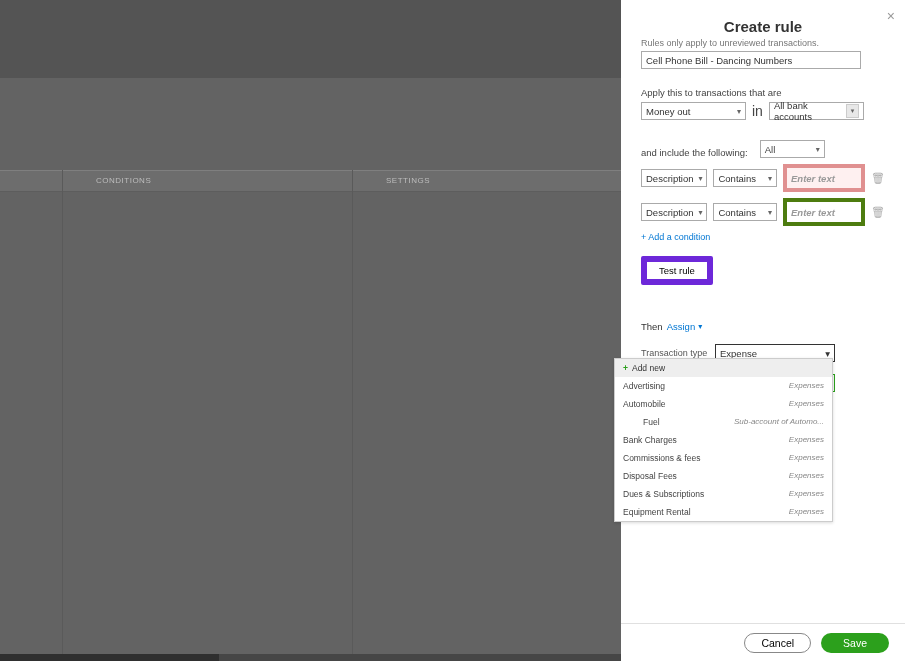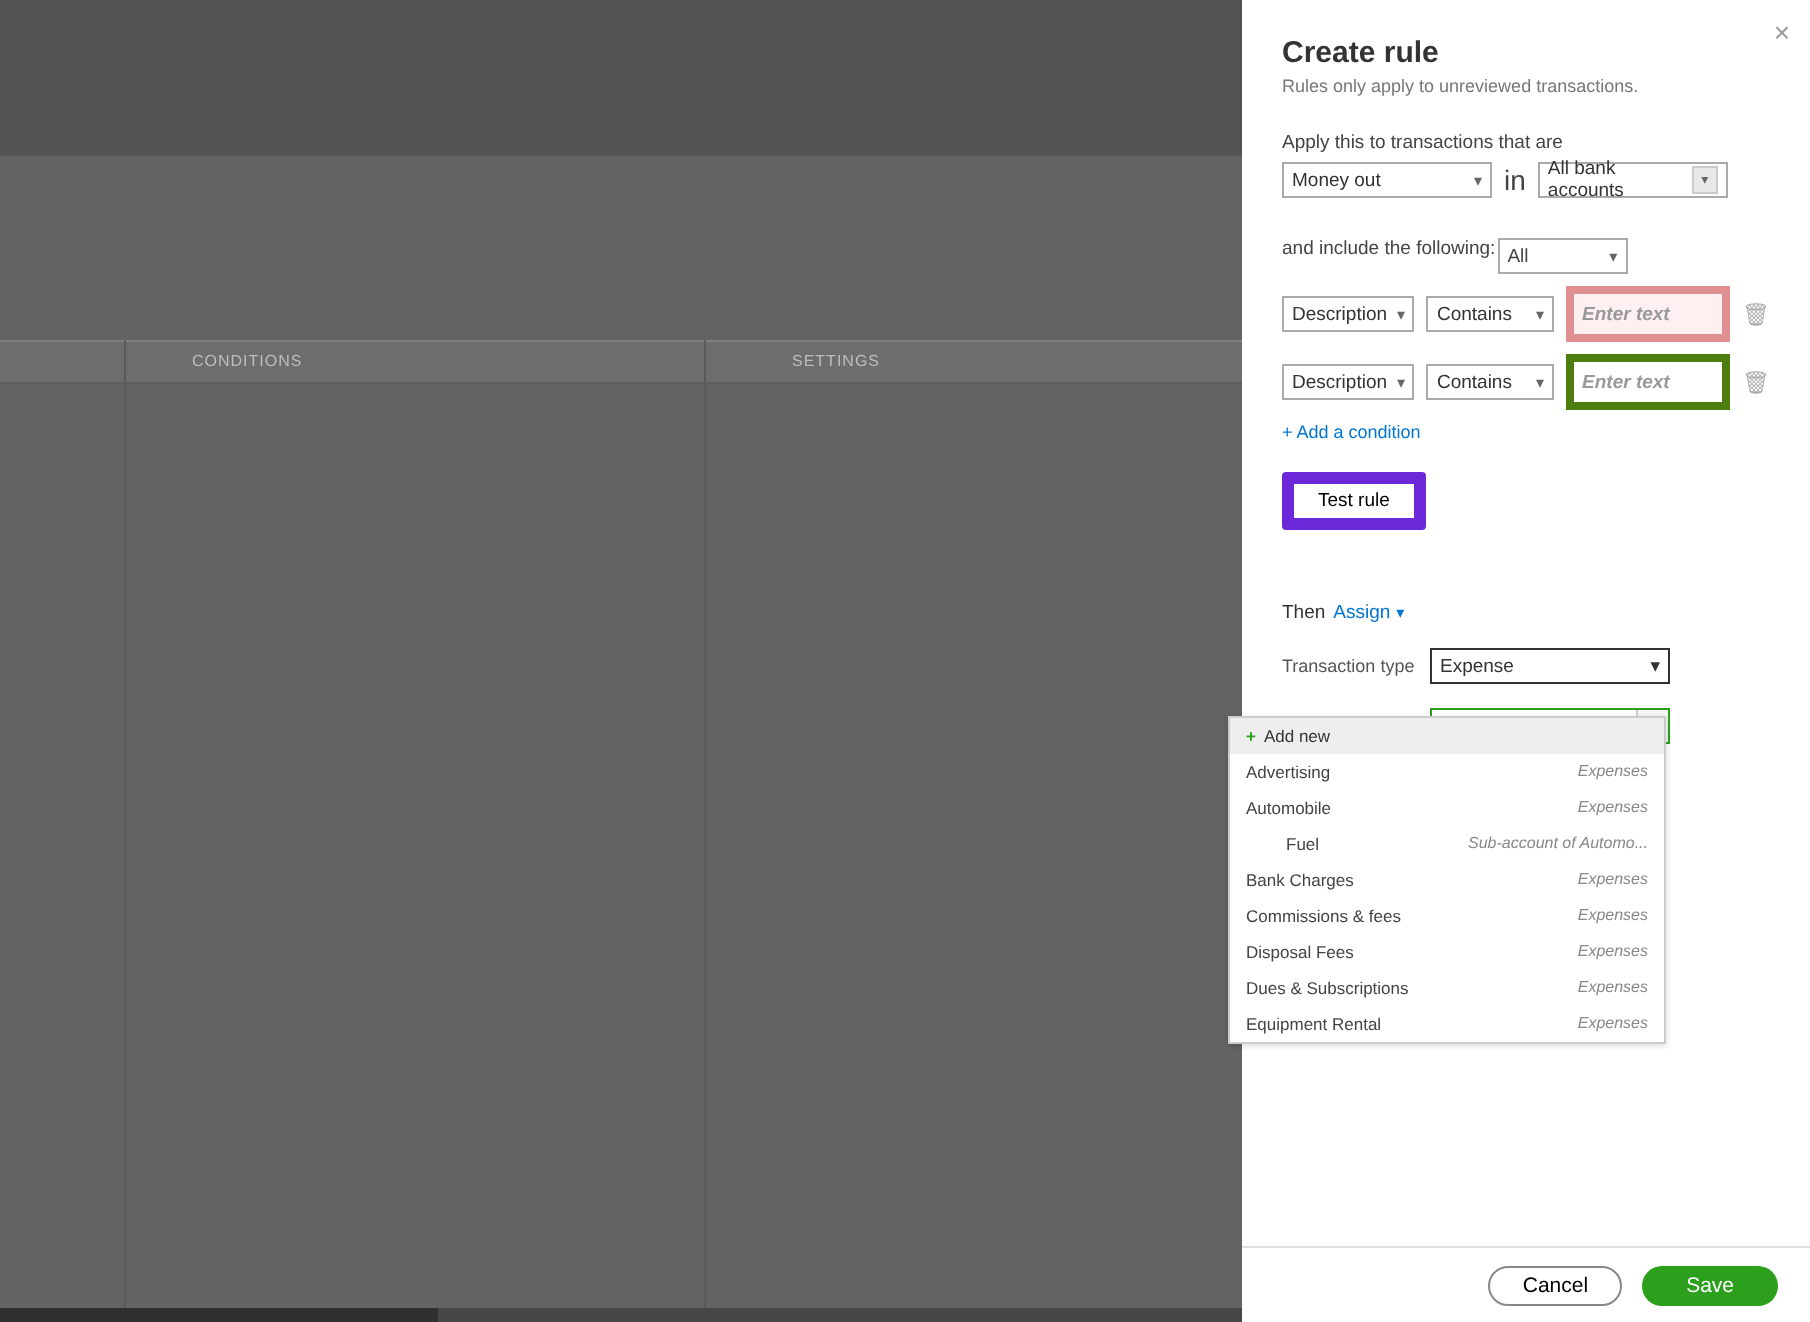--- a/index.html
+++ b/index.html
@@ -31,21 +31,21 @@
     }
     .bg-col-header {
       position: absolute;
       top: 176px;
       font-size: 8px;
       color: #bdbdbd;
       letter-spacing: 0.5px;
       margin-left: 28px;
     }
     .col-conditions { left: 68px; }
-    .col-settings { left: 368px; }
+    .col-settings { left: 358px; }
     .bg-vert-line {
       position:absolute; top:170px; width:1px; height:484px;
       background:#5a5a5a;
     }
 
     .panel {
       position: absolute;
       top: 0; right: 0;
       width: 284px;
       height: 661px;
@@ -58,20 +58,21 @@
       color: #999;
       cursor: pointer;
     }
     .panel-content {
       padding: 18px 20px 0 20px;
     }
     .title {
       font-size: 15px;
       font-weight: bold;
       color: #333;
+      text-align: center;
     }
     .subtitle {
       font-size: 9px;
       color: #777;
       margin-top: 3px;
     }
     .label {
       font-size: 9.5px;
       color: #444;
       margin-top: 18px;
@@ -244,35 +245,36 @@
 </div>
 <div class="bottom-strip"></div>
 <div class="bottom-strip2"></div>
 
 <div class="panel">
   <div class="close-x">×</div>
   <div class="panel-content">
     <div class="title">Create rule</div>
     <div class="subtitle">Rules only apply to unreviewed transactions.</div>
 
+    <input class="input-text" value="Cell Phone Bill - Dancing Numbers" style="">
 
     <div class="label">Apply this to transactions that are</div>
     <div class="row">
       <div class="select w-105">
         <span>Money out</span>
         <span class="caret">▾</span>
       </div>
       <span class="in-text">in</span>
       <div class="bank-select">
         <span>All bank accounts</span>
         <span class="bank-caret-box">▾</span>
       </div>
     </div>
 
-    <div class="label" style="margin-top:20px;display:flex;align-items:flex-start;gap:1px;">
+    <div class="label" style="margin-top:20px;display:flex;align-items:flex-end;gap:12px;">
       <span>and include the following:</span>
       <div class="select w-65">
         <span>All</span>
         <span class="caret">▾</span>
       </div>
     </div>
 
     <div id="conditions">
         <div class="row" style="margin-top: 6px;">
           <div class="select w-68">

